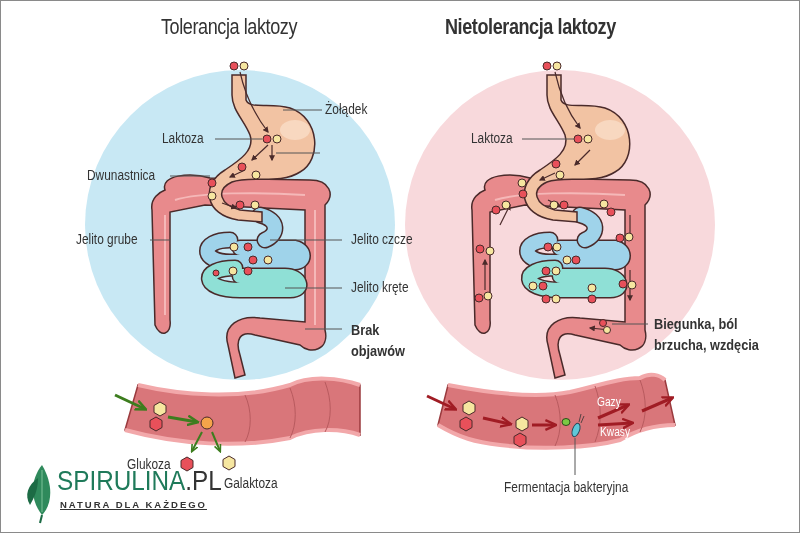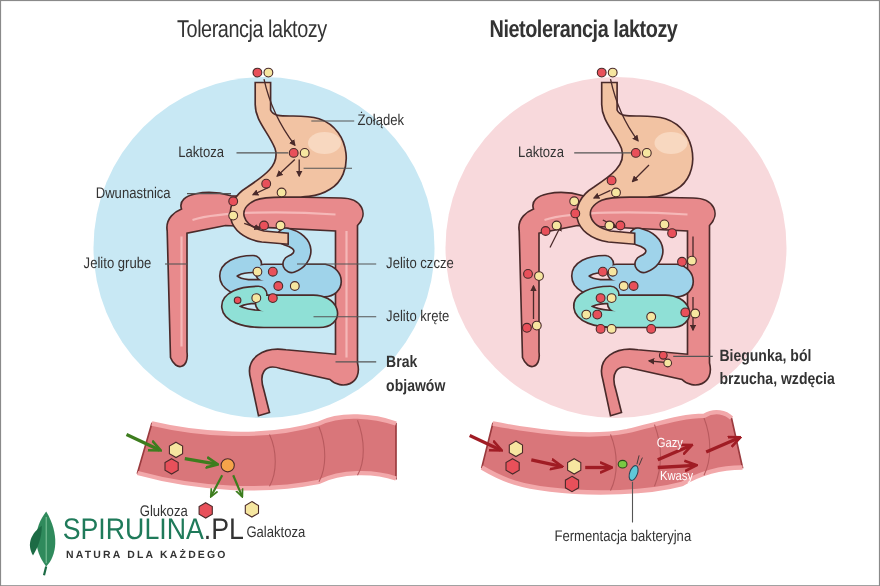--- a/index.html
+++ b/index.html
@@ -7,21 +7,21 @@
   .frame { position: absolute; left: 0; top: 0; width: 798px; height: 531px; border: 1px solid #8a8a8a; background: #fff; }
   .title { position: absolute; top: 14px; font-size: 22px; color: #333; letter-spacing: -0.5px; font-family: "Liberation Sans Narrow", "Liberation Sans", sans-serif; transform: scaleX(0.82); transform-origin: left top; white-space: nowrap; }
   .title.left { left: 161px; font-weight: normal; }
   .title.right { left: 445px; font-weight: bold; }
   .label { position: absolute; font-size: 14px; color: #333; white-space: nowrap; transform: scaleX(0.85); transform-origin: left top; }
   .label.bold { font-weight: bold; font-size: 15px; line-height: 21px; }
   .label.white { color: #ffffff; font-size: 12px; }
   svg.art { position: absolute; left: 0; top: 0; }
   .logo-text { position: absolute; left: 57px; top: 466px; font-size: 27px; color: #1f7a5a; letter-spacing: 0px; transform: scaleX(0.9); transform-origin: left top; white-space: nowrap; }
   .logo-text .pl { color: #333; }
-  .logo-sub { position: absolute; left: 60px; top: 499px; font-size: 9.5px; font-weight: bold; letter-spacing: 2px; color: #333; white-space: nowrap; }
+  .logo-sub { position: absolute; left: 60px; top: 499px; font-size: 9.5px; font-weight: bold; letter-spacing: 2px; color: #333; white-space: nowrap; text-decoration: underline; }
 </style>
 </head>
 <body>
 
 <div class="frame"></div>
 
 <svg class="art" width="800" height="533" viewBox="0 0 800 533">
   <defs>
     <marker id="ah" viewBox="0 0 10 10" refX="8" refY="5" markerWidth="5" markerHeight="5" orient="auto">
       <path d="M0,0 L10,5 L0,10 z" fill="#4a2a2a"></path>

